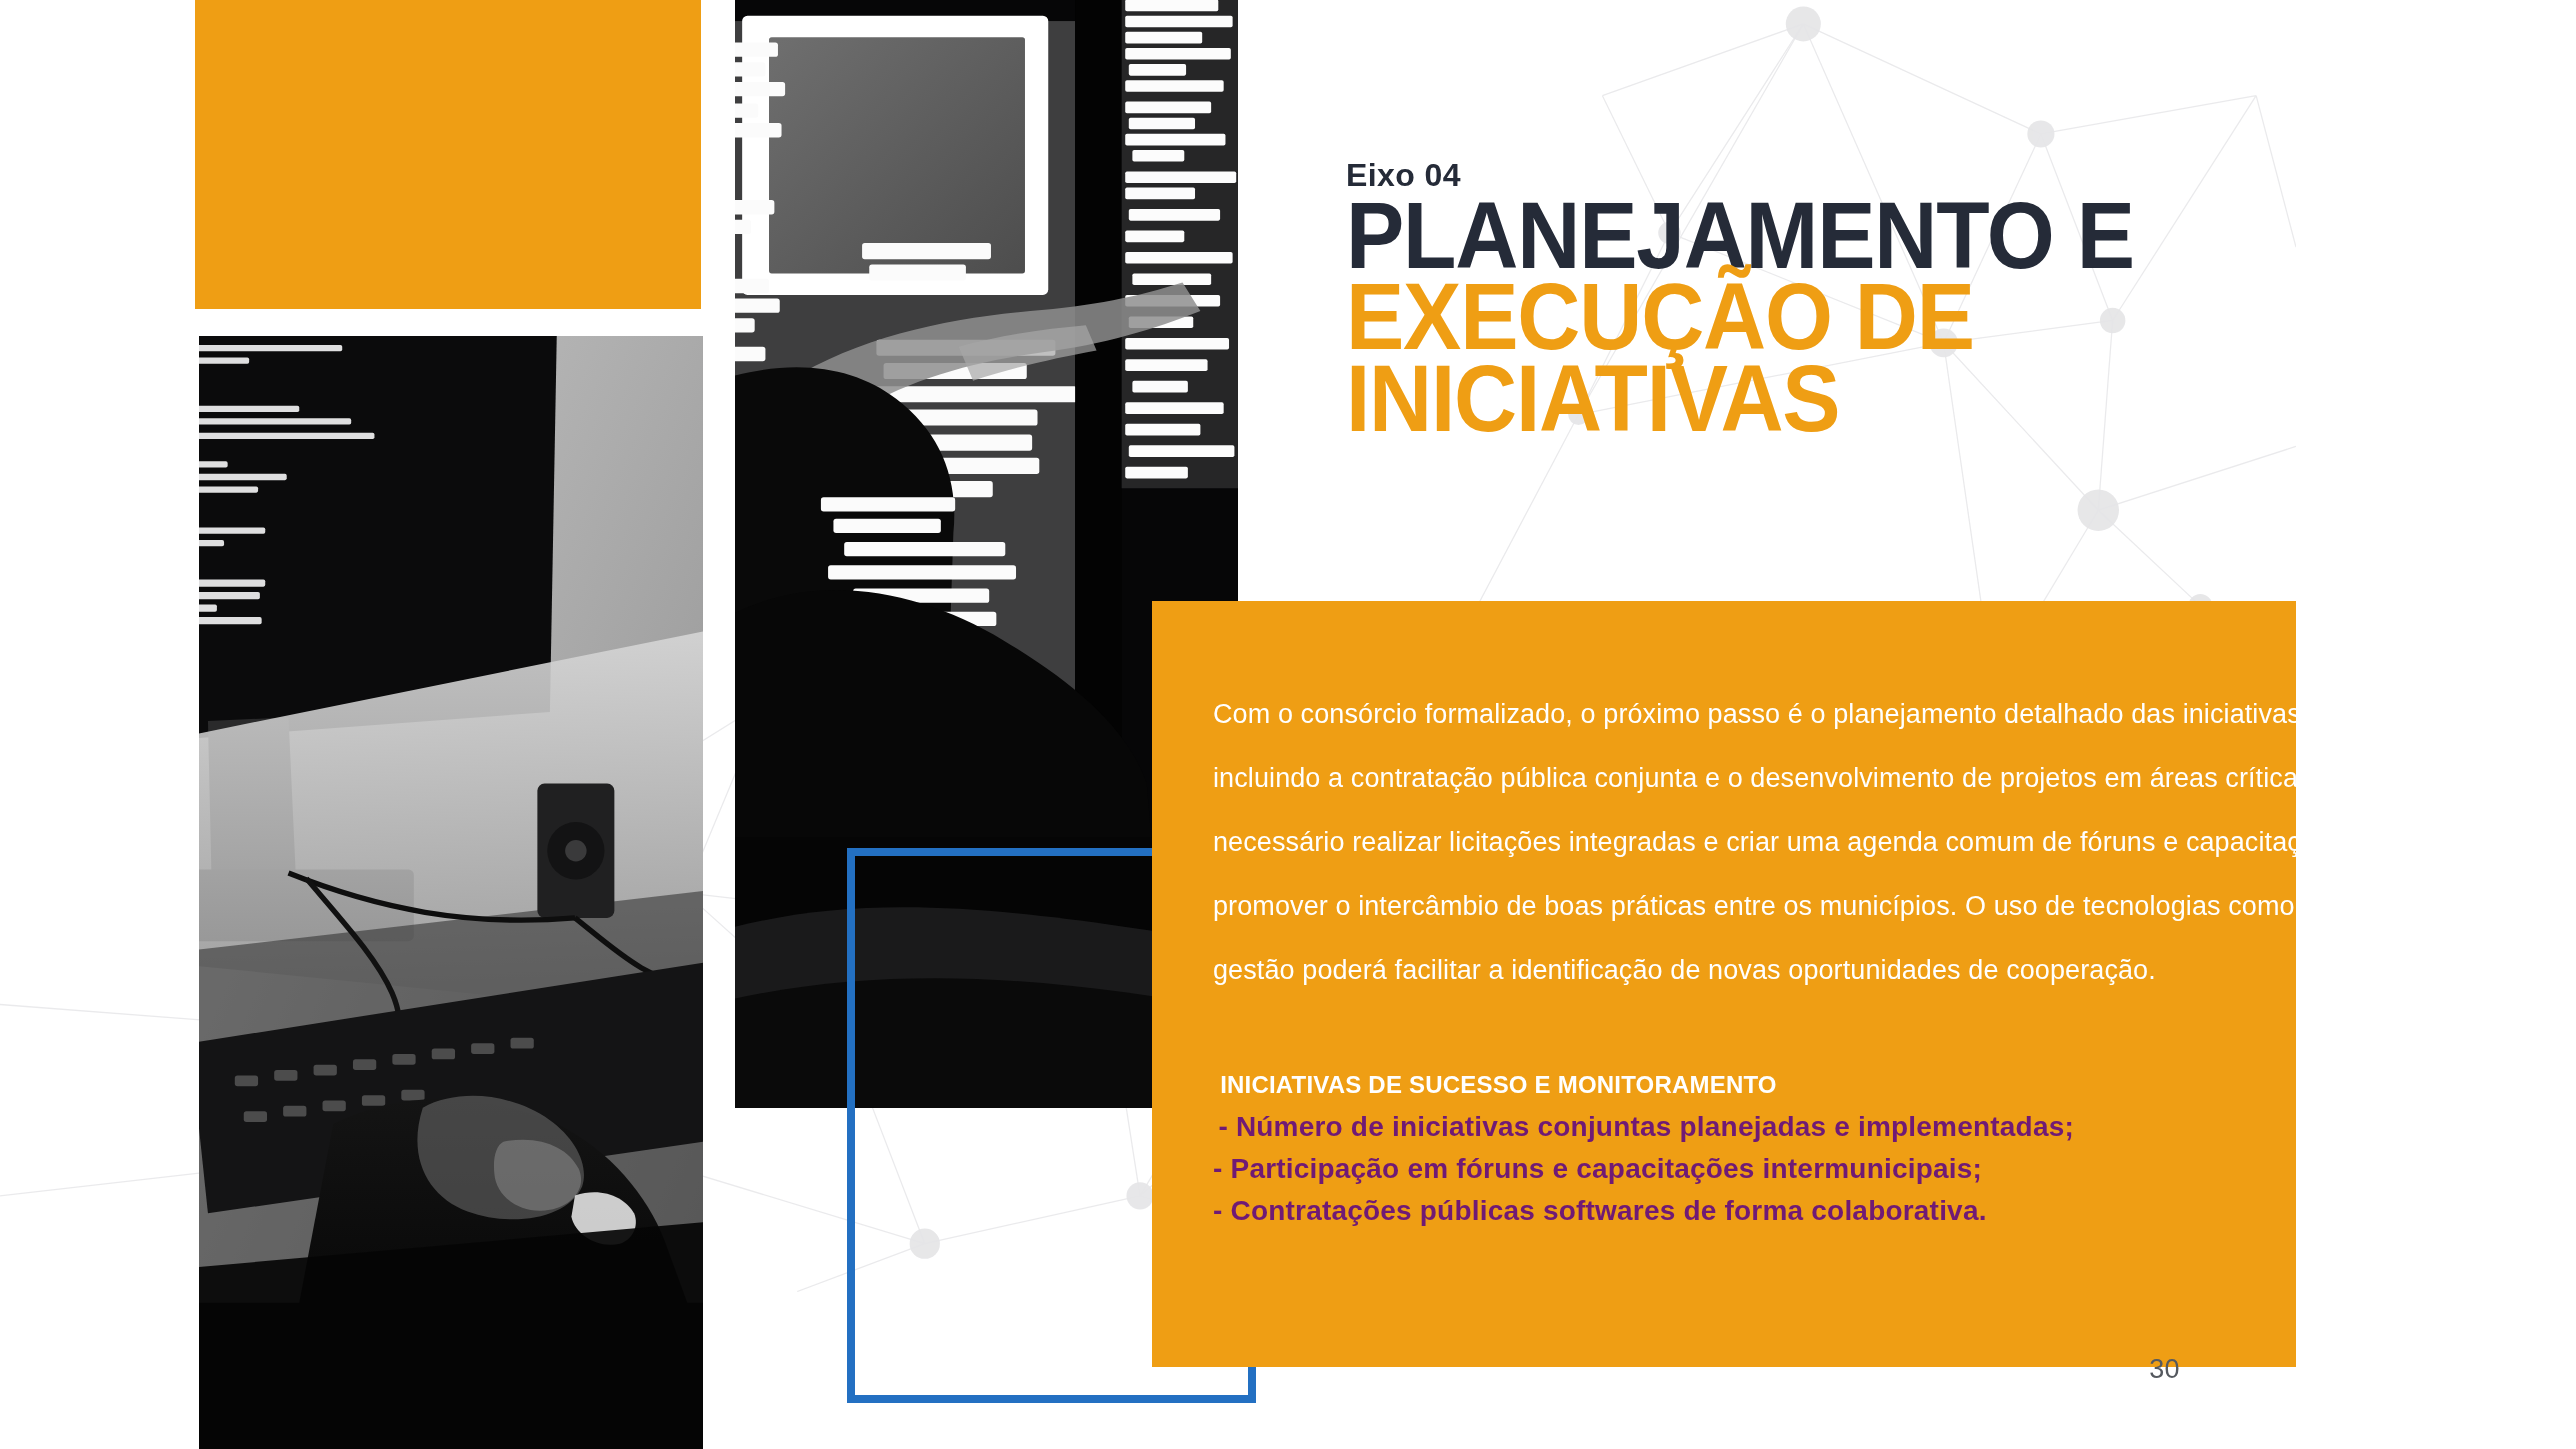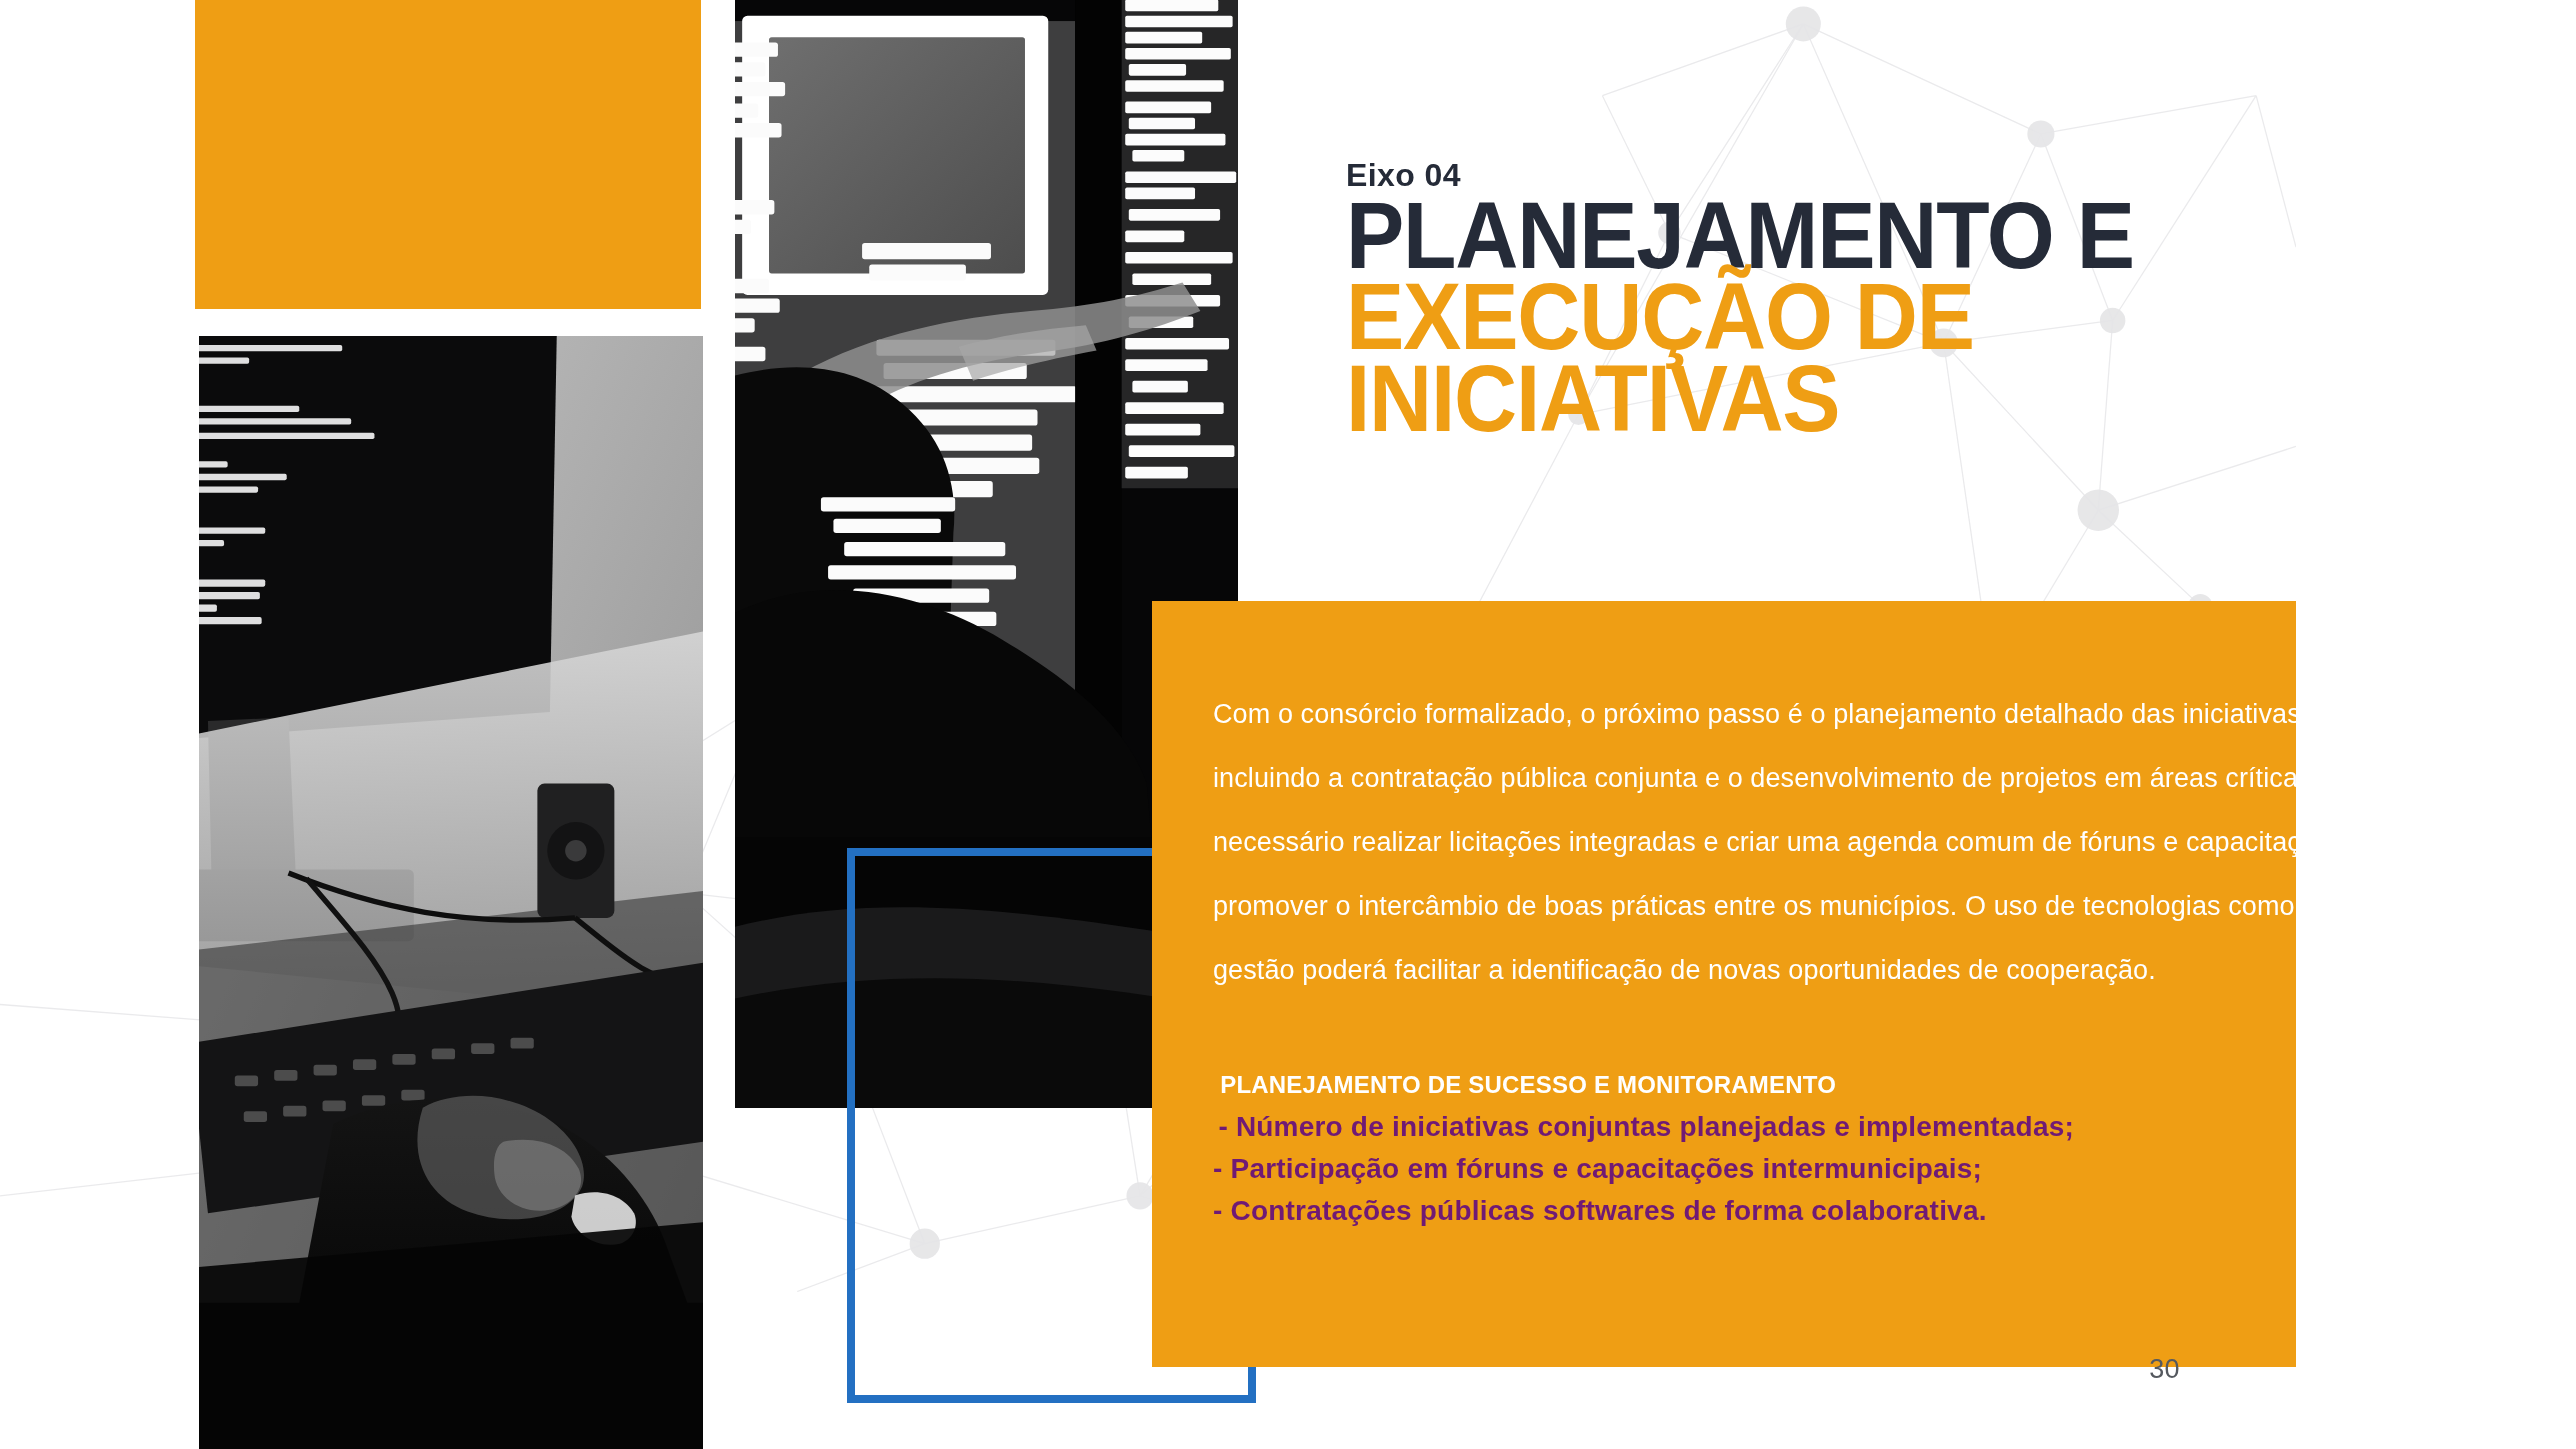--- a/index.html
+++ b/index.html
@@ -385,21 +385,21 @@
       <span class="ln-dark">PLANEJAMENTO E</span>
       <span class="ln-orange">EXECUÇÃO DE</span>
       <span class="ln-orange">INICIATIVAS</span>
     </h1>
   </div>
 
   <div class="panel">
     <div class="panel-body">
       <p class="para">Com o consórcio formalizado, o próximo passo é o planejamento detalhado das iniciativas intermunicipais, incluindo a contratação pública conjunta e o desenvolvimento de projetos em áreas críticas. Será necessário realizar licitações integradas e criar uma agenda comum de fóruns e capacitações para promover o intercâmbio de boas práticas entre os municípios. O uso de tecnologias como softwares de gestão poderá facilitar a identificação de novas oportunidades de cooperação.</p>
       <div class="indicators">
-        <div class="ind-title">PLANEJAMENTO DE SUCESSO E MONITORAMENTO</div>
+        <div class="ind-title">INICIATIVAS DE SUCESSO E MONITORAMENTO</div>
         <div class="ind-item first">- Número de iniciativas conjuntas planejadas e implementadas;</div>
         <div class="ind-item">- Participação em fóruns e capacitações intermunicipais;</div>
         <div class="ind-item">- Contratações públicas softwares de forma colaborativa.</div>
       </div>
     </div>
   </div>
 
   <div class="page-number">30</div>
 
 </div>

